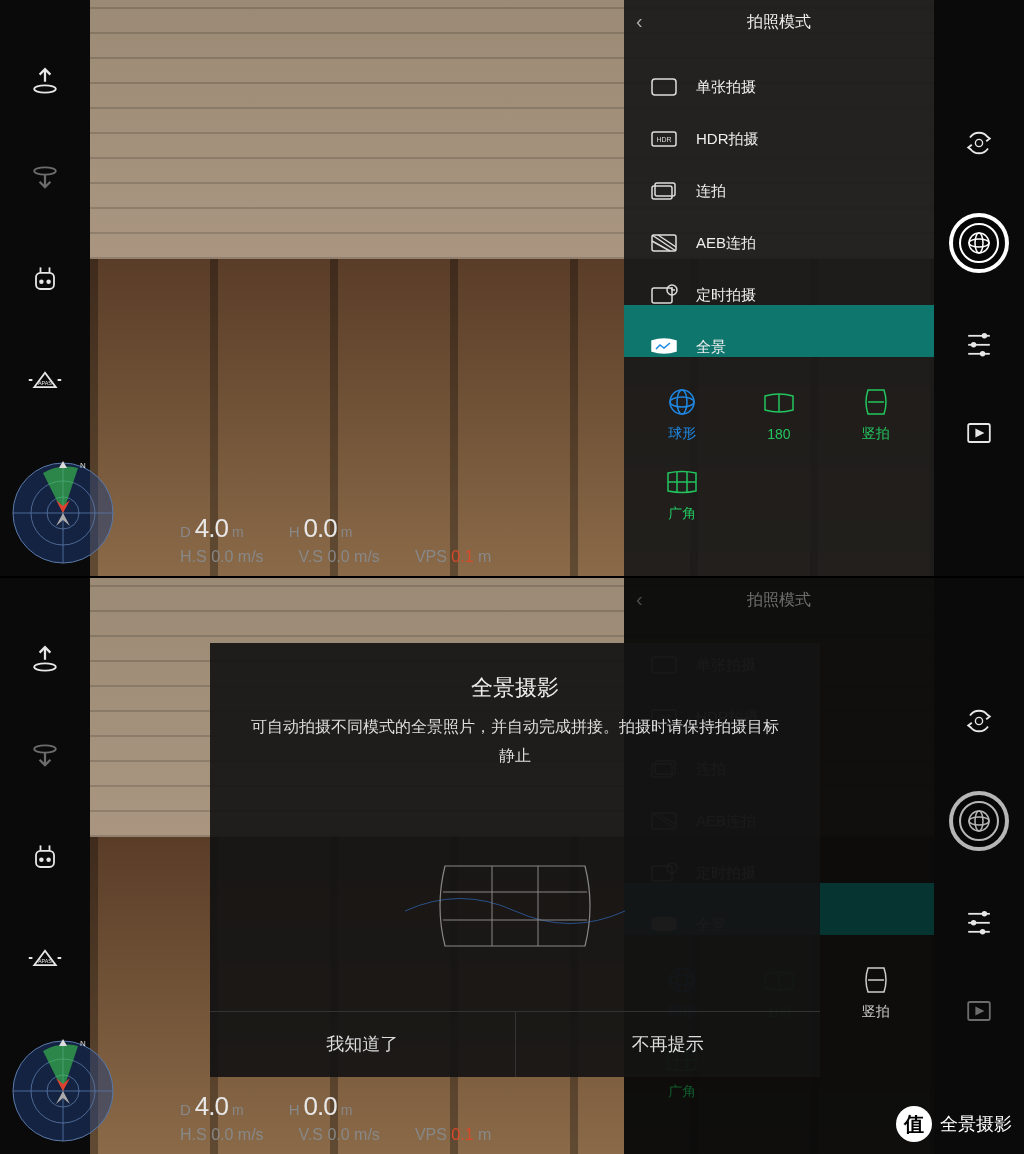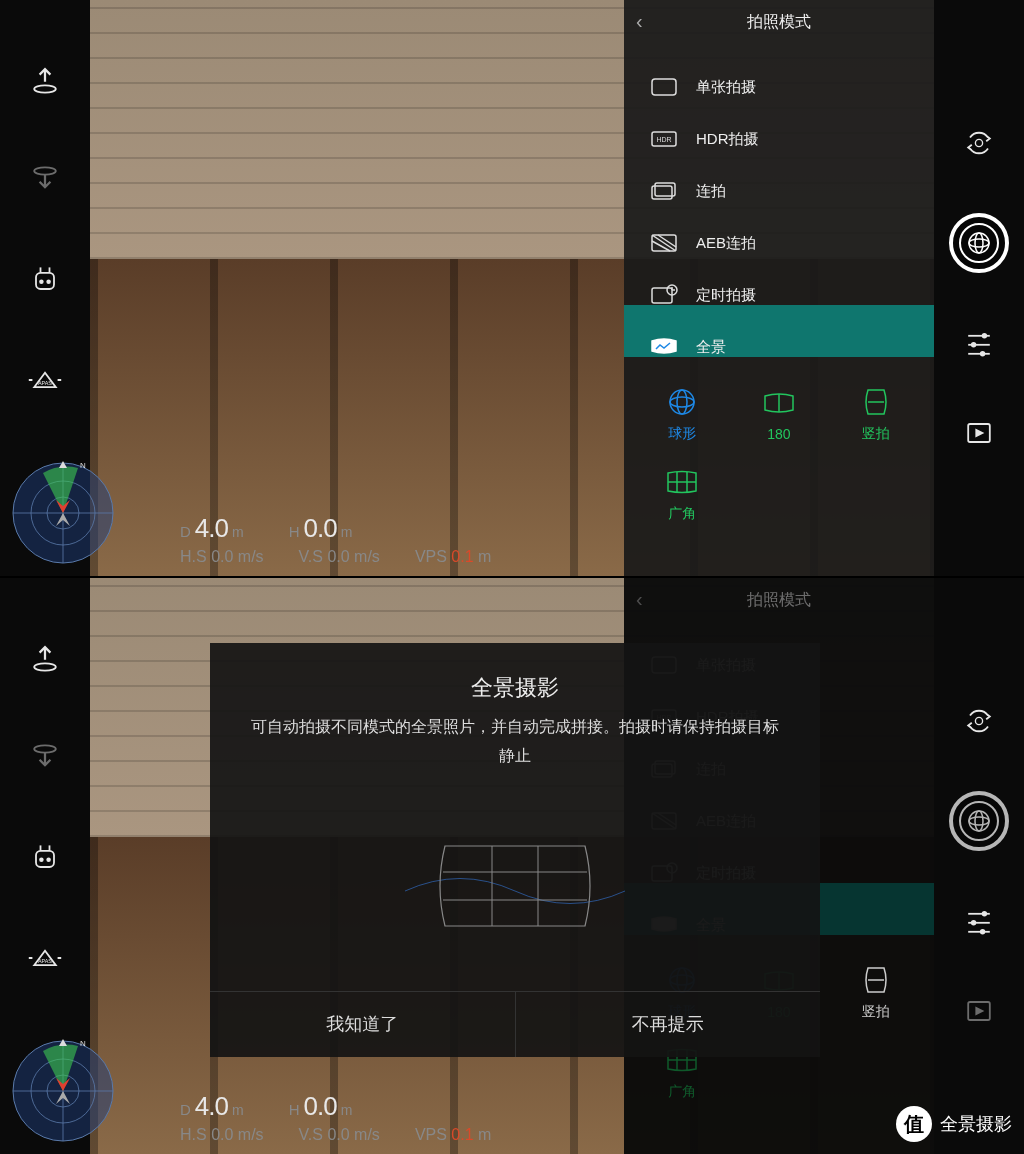--- a/index.html
+++ b/index.html
@@ -32,21 +32,21 @@
 .sub-grid{display:flex;flex-wrap:wrap;padding:18px 10px;gap:0}
 .sub-item{width:33.33%;height:80px;display:flex;flex-direction:column;align-items:center;justify-content:center;gap:8px;font-size:14px;color:#22c55e}
 .sub-item.sel{color:#1e88e5}
 .sub-item svg{width:36px;height:30px;stroke:currentColor;fill:none;stroke-width:1.5}
 .shutter{width:60px;height:60px;border-radius:50%;border:4px solid #fff;display:flex;align-items:center;justify-content:center;background:rgba(0,0,0,0.3)}
 .shutter-inner{width:40px;height:40px;border-radius:50%;border:2px solid #fff;display:flex;align-items:center;justify-content:center}
 .shutter-inner svg{width:24px;height:24px;stroke:#fff;fill:none;stroke-width:1.5}
 .overlay-dim{position:absolute;inset:0;background:rgba(0,0,0,0.55);z-index:5}
 .dialog{position:absolute;left:210px;top:65px;width:610px;background:rgba(20,20,20,0.92);z-index:10;color:#eee;padding:30px 40px 0}
 .dialog-title{text-align:center;font-size:22px;margin-bottom:10px;font-weight:400}
-.dialog-text{text-align:center;font-size:16px;line-height:1.8;color:#ddd;margin-bottom:40px}
+.dialog-text{text-align:center;font-size:16px;line-height:1.8;color:#ddd;margin-bottom:60px}
 .dialog-visual{height:150px;display:flex;align-items:center;justify-content:center;position:relative;margin-bottom:30px}
 .dialog-visual svg{width:220px;height:140px}
 .dialog-btns{display:flex;border-top:1px solid #333;margin:0 -40px}
 .dialog-btn{flex:1;height:65px;display:flex;align-items:center;justify-content:center;font-size:18px;cursor:pointer;color:#ddd}
 .dialog-btn:first-child{border-right:1px solid #333}
 .watermark{position:absolute;right:12px;bottom:12px;z-index:100;display:flex;align-items:center;gap:8px;color:#fff;font-size:18px;font-weight:500}
 .watermark-badge{width:36px;height:36px;border-radius:50%;background:#fff;color:#000;display:flex;align-items:center;justify-content:center;font-size:20px;font-weight:bold}
 .tel-wrap{position:absolute;left:0;bottom:0;width:100%;height:70px;display:flex;align-items:flex-end;padding-left:180px;padding-bottom:10px}
 </style>
 </head>

